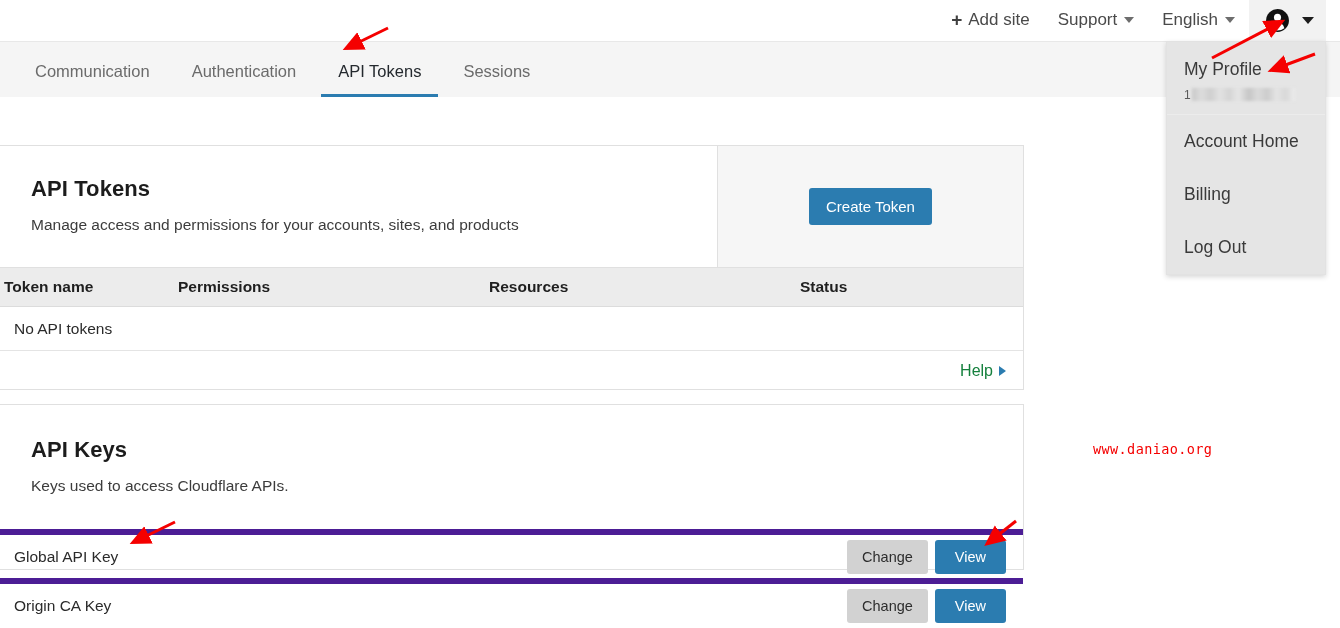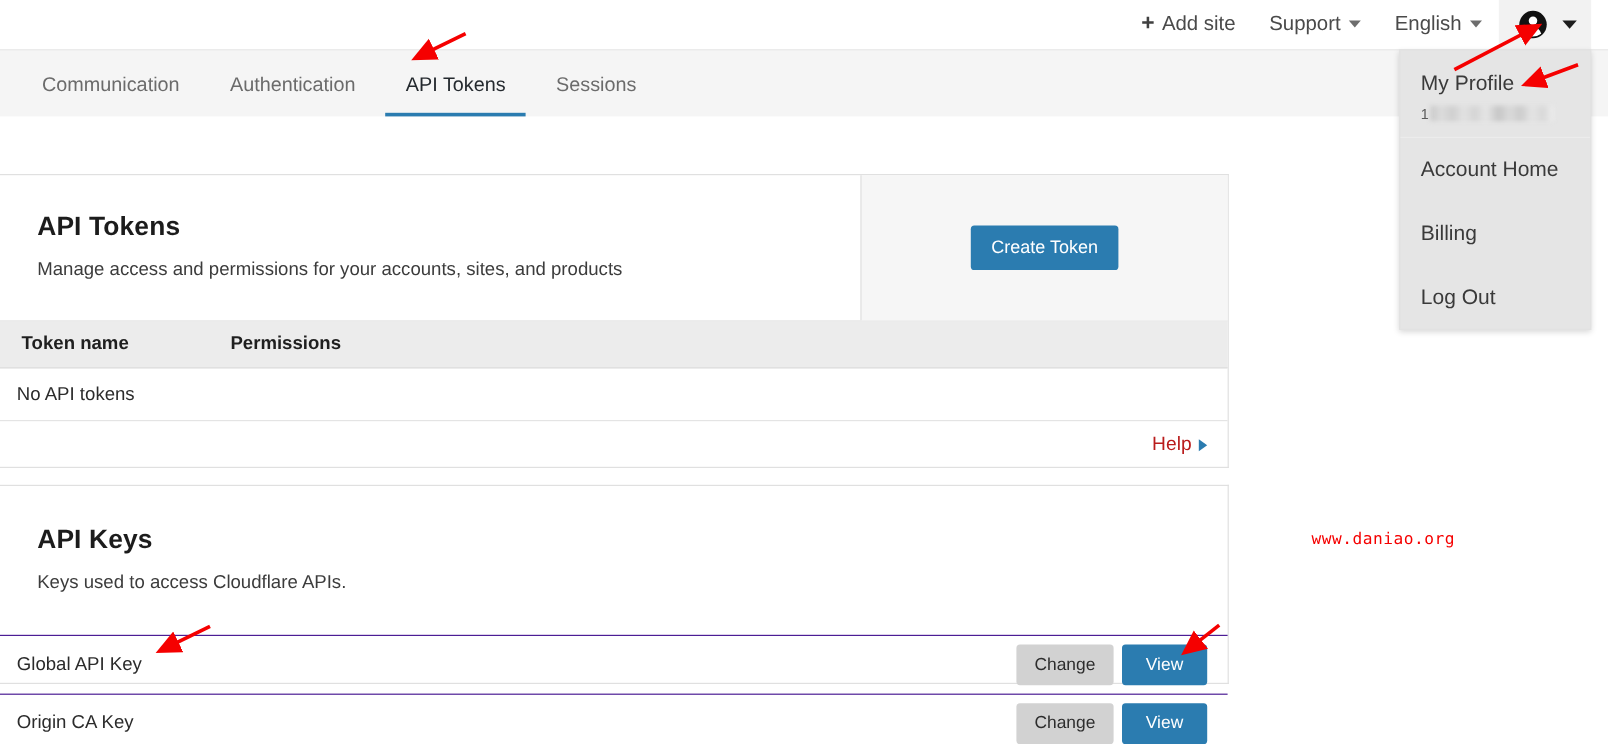--- a/index.html
+++ b/index.html
@@ -91,49 +91,49 @@
     font-size: 14.5px; padding: 9px 15px; cursor: pointer;
     font-family: "Liberation Sans", sans-serif;
   }
   .btn-view { padding: 9px 20px; font-size: 14.5px; border-radius: 3px; }
 
   .tbl-head {
     display: flex; height: 39px; align-items: center;
     background: #ececec; border-bottom: 1px solid #dcdcdc;
     font-size: 15.5px; font-weight: bold; color: #1f1f1f;
   }
-  .th { padding-left: 18px; }
+  .th { padding-left: 4px; }
   .th-0 { width: 174px; }
   .th-1 { width: 311px; }
   .th-2 { width: 311px; }
   .th-3 { width: 220px; }
 
   .tbl-row {
     height: 44px; display: flex; align-items: center;
     padding-left: 14px; font-size: 15.5px; color: #2b2b2b;
     border-bottom: 1px solid #e4e4e4;
   }
   .tbl-foot {
     height: 40px; display: flex; align-items: center; justify-content: flex-end;
     padding-right: 17px;
   }
   .help-link {
-    font-size: 16px; color: #b91c1c; display: flex; align-items: center; cursor: pointer;
+    font-size: 16px; color: #15803d; display: flex; align-items: center; cursor: pointer;
   }
   .help-tri {
     width: 0; height: 0; margin-left: 6px;
     border-top: 5px solid transparent;
     border-bottom: 5px solid transparent;
     border-left: 7px solid #2b7cb0;
   }
 
   .keys-head { padding: 32px 0 0 31px; height: 124px; }
   .key-row {
     height: 49px; display: flex; align-items: center;
-    padding: 0 17px 0 14px; border-top: 1px solid #4c1d95;
+    padding: 0 17px 0 14px; border-top: 6px solid #4c1d95;
     font-size: 15.5px; color: #2b2b2b;
   }
   .key-row .spacer { flex: 1; }
   .key-row .btns { display: flex; gap: 7px; }
 
   
   .dropdown {
     position: absolute; left: 1166px; top: 41px; width: 160px;
     background: #e5e5e5; border: 1px solid #e2e2e2;
     box-shadow: 0 2px 5px rgba(0,0,0,.16);
@@ -211,20 +211,22 @@
         <div class="card-sub">Manage access and permissions for your accounts, sites, and products</div>
       </div>
       <div class="tok-head-right">
         <button class="btn-blue">Create Token</button>
       </div>
     </div>
 
     <div class="tbl-head">
       <div class="th th-0">Token name</div>
       <div class="th th-1">Permissions</div>
+      <div class="th th-2">Resources</div>
+      <div class="th th-3">Status</div>
     </div>
 
     <div class="tbl-row">No API tokens</div>
 
     <div class="tbl-foot">
       <div class="help-link">
         <span>Help</span>
         <span class="help-tri"></span>
       </div>
     </div>

